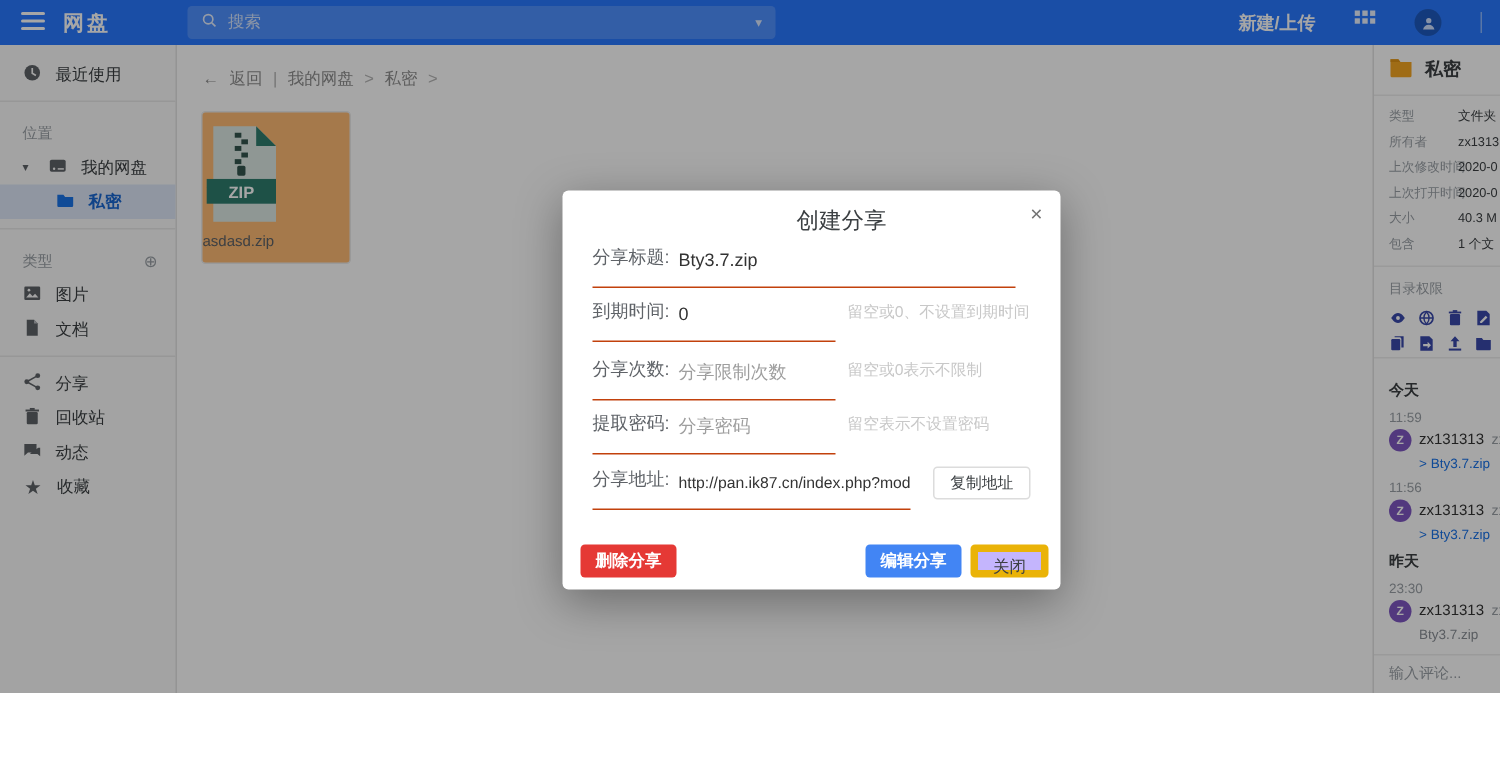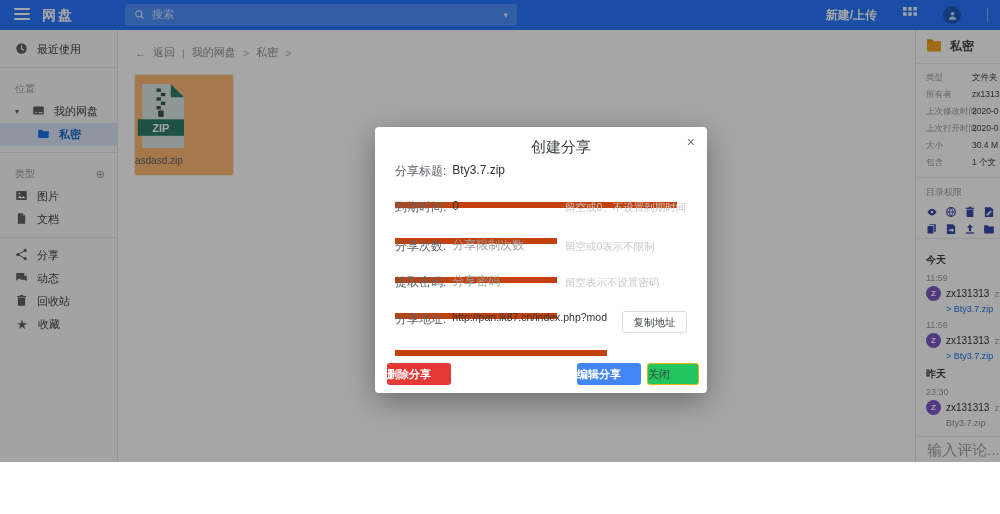--- a/index.html
+++ b/index.html
@@ -6,21 +6,21 @@
   html,body { width:1000px; height:514px; overflow:hidden; }
   body { font-family:"Liberation Sans","DejaVu Sans",sans-serif; background:#fff; }
   #app { position:relative; width:1000px; height:462px; overflow:hidden; background:#fff; }
 
   
   .topbar { position:absolute; left:0; top:0; width:100%; height:30px; background:#2979ff; z-index:10; }
   .hamburger { position:absolute; left:14px; top:8px; width:16px; cursor:pointer; }
   .hamburger i { display:block; height:2px; background:#fff; margin:0 0 3px; border-radius:1px; }
   .app-title { position:absolute; left:42px; top:7px; color:#fff; font-size:14px; font-weight:bold; letter-spacing:2px; }
   .searchbox { position:absolute; left:125px; top:4px; width:392px; height:22px; background:rgba(255,255,255,.18); border-radius:3px; display:flex; align-items:center; padding:0 9px; }
-  .searchbox input { flex:1; background:transparent; border:none; outline:none; color:#fff; font-size:11px; margin-left:7px;font-family:Liberation Mono, monospace; }
+  .searchbox input { flex:1; background:transparent; border:none; outline:none; color:#fff; font-size:11px; margin-left:7px; }
   .searchbox input::placeholder { color:rgba(255,255,255,.75); }
   .search-caret { color:rgba(255,255,255,.8); font-size:9px; }
   .topbar-right { position:absolute; right:12px; top:0; height:30px; display:flex; align-items:center; gap:26px; }
   .new-upload { color:#fff; font-size:12px; font-weight:bold; cursor:pointer; white-space:nowrap; }
   .avatar-circle { width:18px; height:18px; border-radius:50%; background:rgba(0,0,0,.25); display:flex; align-items:center; justify-content:center; cursor:pointer; }
   .top-divider { width:1px; height:14px; background:rgba(255,255,255,.45); }
 
   
   .sidebar { position:absolute; left:0; top:30px; width:118px; bottom:0; background:#fafafa; border-right:1px solid #e4e4e4; font-size:11px; color:#3c4043; z-index:5; }
   .side-item { height:23px; display:flex; align-items:center; padding-left:15px; gap:9px; cursor:pointer; white-space:nowrap; }
@@ -56,39 +56,39 @@
   .tl-group { font-size:10px; font-weight:bold; color:#3c4043; margin:6px 0 4px; }
   .tl-time { font-size:9px; color:#9aa0a6; margin:6px 0 3px; }
   .tl-row { display:flex; align-items:center; gap:5px; white-space:nowrap; }
   .tl-avatar { width:15px; height:15px; border-radius:50%; background:#7e57c2; color:#fff; font-size:8px; font-weight:bold; display:flex; align-items:center; justify-content:center; flex:none; }
   .tl-user { font-size:10px; font-weight:normal; color:#333; }
   .tl-extra { font-size:9.5px; color:#9aa0a6; }
   .tl-file { font-size:9px; color:#1a73e8; margin:3px 0 2px 20px; cursor:pointer; }
   .tl-file.muted { color:#8a8f96; cursor:default; }
   .load-more { font-size:9.5px; color:#1a73e8; margin:8px 0 0; cursor:pointer; }
   .comment-bar { position:absolute; left:0; right:115px; bottom:0; height:26px; border-top:1px solid #ededed; display:flex; align-items:center; padding-left:10px; background:#fff; }
-  .comment-bar input { border:none; outline:none; font-size:15px; color:#3c4043; width:75px; background:transparent;text-align:center; }
+  .comment-bar input { border:none; outline:none; font-size:10px; color:#3c4043; width:75px; background:transparent; }
   .comment-bar input::placeholder { color:#9aa0a6; }
 
   
   .overlay { position:absolute; inset:0; background:rgba(0,0,0,.35); z-index:40; }
   .modal { position:absolute; left:375px; top:127px; width:332px; height:266px; background:#fff; border-radius:4px; box-shadow:0 8px 30px rgba(0,0,0,.35); z-index:50; }
   .m-title { text-align:center; font-size:15px; color:#3c4043; padding-top:11px;padding-left:40px; }
   .m-close { position:absolute; right:12px; top:8px; font-size:14px; color:#757575; cursor:pointer; line-height:1; }
-  .m-row { position:absolute; left:20px; display:flex; align-items:flex-start; border-bottom:6px solid #c2410c; padding-bottom:22px; }
+  .m-row { position:absolute; left:20px; display:flex; align-items:flex-end; border-bottom:1px solid #c2410c; padding-bottom:11px; }
   .m-row label { font-size:12px; color:#5f6368; margin-right:6px; white-space:nowrap; }
   .m-input { flex:1; border:none; outline:none; font-size:12px; color:#333; background:transparent; min-width:10px; }
   .m-input::placeholder { color:#9e9e9e; }
   .m-input.small { font-size:10.5px; }
   .m-hint { position:absolute; left:190px; font-size:10.5px; color:#c8c8c8; white-space:nowrap; }
   .copy-btn { position:absolute; right:20px; top:184px; width:65px; height:22px; background:#fff; border:1px solid #dcdcdc; border-radius:3px; font-size:10.5px; color:#3c4043; text-align:center; line-height:20px; cursor:pointer; }
-  .m-btn { position:absolute; top:236px; height:22px; border-radius:3px; font-size:11px; text-align:left; line-height:22px; cursor:pointer; }
+  .m-btn { position:absolute; top:236px; height:22px; border-radius:3px; font-size:11px; text-align:center; line-height:22px; cursor:pointer; }
   .btn-delete { left:12px; width:64px; background:#e53935; color:#fff; font-weight:bold; }
   .btn-edit { right:66px; width:64px; background:#4285f4; color:#fff; font-weight:bold; }
-  .btn-close { right:8px; width:52px; background:#22c55e; border:1px solid #eab308; color:#3c4043; line-height:20px; }
+  .btn-close { right:8px; width:52px; background:#c4b5fd; border:5px solid #eab308; color:#3c4043; line-height:20px; }
 </style>
 </head>
 <body>
 
 <div id="app">
 
   <div class="topbar">
     <div class="hamburger">
         <i></i>
         <i></i>
@@ -181,32 +181,32 @@
       <span><svg width="13" height="13" viewBox="0 0 16 16">
             <circle cx="12.5" cy="3" r="2" fill="#5f6368"></circle>
             <circle cx="3.5" cy="8" r="2" fill="#5f6368"></circle>
             <circle cx="12.5" cy="13" r="2" fill="#5f6368"></circle>
             <path d="M3.5 8l9-5M3.5 8l9 5" stroke="#5f6368" stroke-width="1.2" fill="none"></path>
           </svg></span>
       <span>分享</span>
     </div>
     <div class="side-item">
       <span><svg width="13" height="13" viewBox="0 0 16 16">
-            <path d="M1.5 2.5h10v7h-7l-3 2.5z" fill="#5f6368"></path>
-            <path d="M13 5.5h1.5v7l-2.2-1.8H6.5V9.8" fill="#5f6368"></path>
-          </svg></span>
-      <span>动态</span>
-    </div>
-    <div class="side-item">
-      <span><svg width="13" height="13" viewBox="0 0 16 16">
             <rect x="3.5" y="4.5" width="9" height="10" rx="1" fill="#5f6368"></rect>
             <rect x="2.5" y="2.5" width="11" height="1.6" fill="#5f6368"></rect>
             <rect x="6" y="1.2" width="4" height="1.6" fill="#5f6368"></rect>
           </svg></span>
       <span>回收站</span>
+    </div>
+    <div class="side-item">
+      <span><svg width="13" height="13" viewBox="0 0 16 16">
+            <path d="M1.5 2.5h10v7h-7l-3 2.5z" fill="#5f6368"></path>
+            <path d="M13 5.5h1.5v7l-2.2-1.8H6.5V9.8" fill="#5f6368"></path>
+          </svg></span>
+      <span>动态</span>
     </div>
     <div class="side-item">
       <span class="star-glyph">★</span>
       <span>收藏</span>
     </div>
   </div>
 
   <div class="main">
     <div class="breadcrumb">
       <span class="crumb-link">←</span>
@@ -258,21 +258,21 @@
       <div class="d-row">
           <span class="d-label">上次修改时间</span>
           <span class="d-value">2020-0</span>
         </div>
       <div class="d-row">
           <span class="d-label">上次打开时间</span>
           <span class="d-value">2020-0</span>
         </div>
       <div class="d-row">
           <span class="d-label">大小</span>
-          <span class="d-value">30.4 M</span>
+          <span class="d-value">40.3 M</span>
         </div>
       <div class="d-row">
           <span class="d-label">包含</span>
           <span class="d-value">1 个文</span>
         </div>
     </div>
     <div class="rb-div"></div>
     <div class="perm-label">目录权限</div>
     <div class="perm-row">
       <span class="pic"><svg width="12" height="12" viewBox="0 0 16 16">

